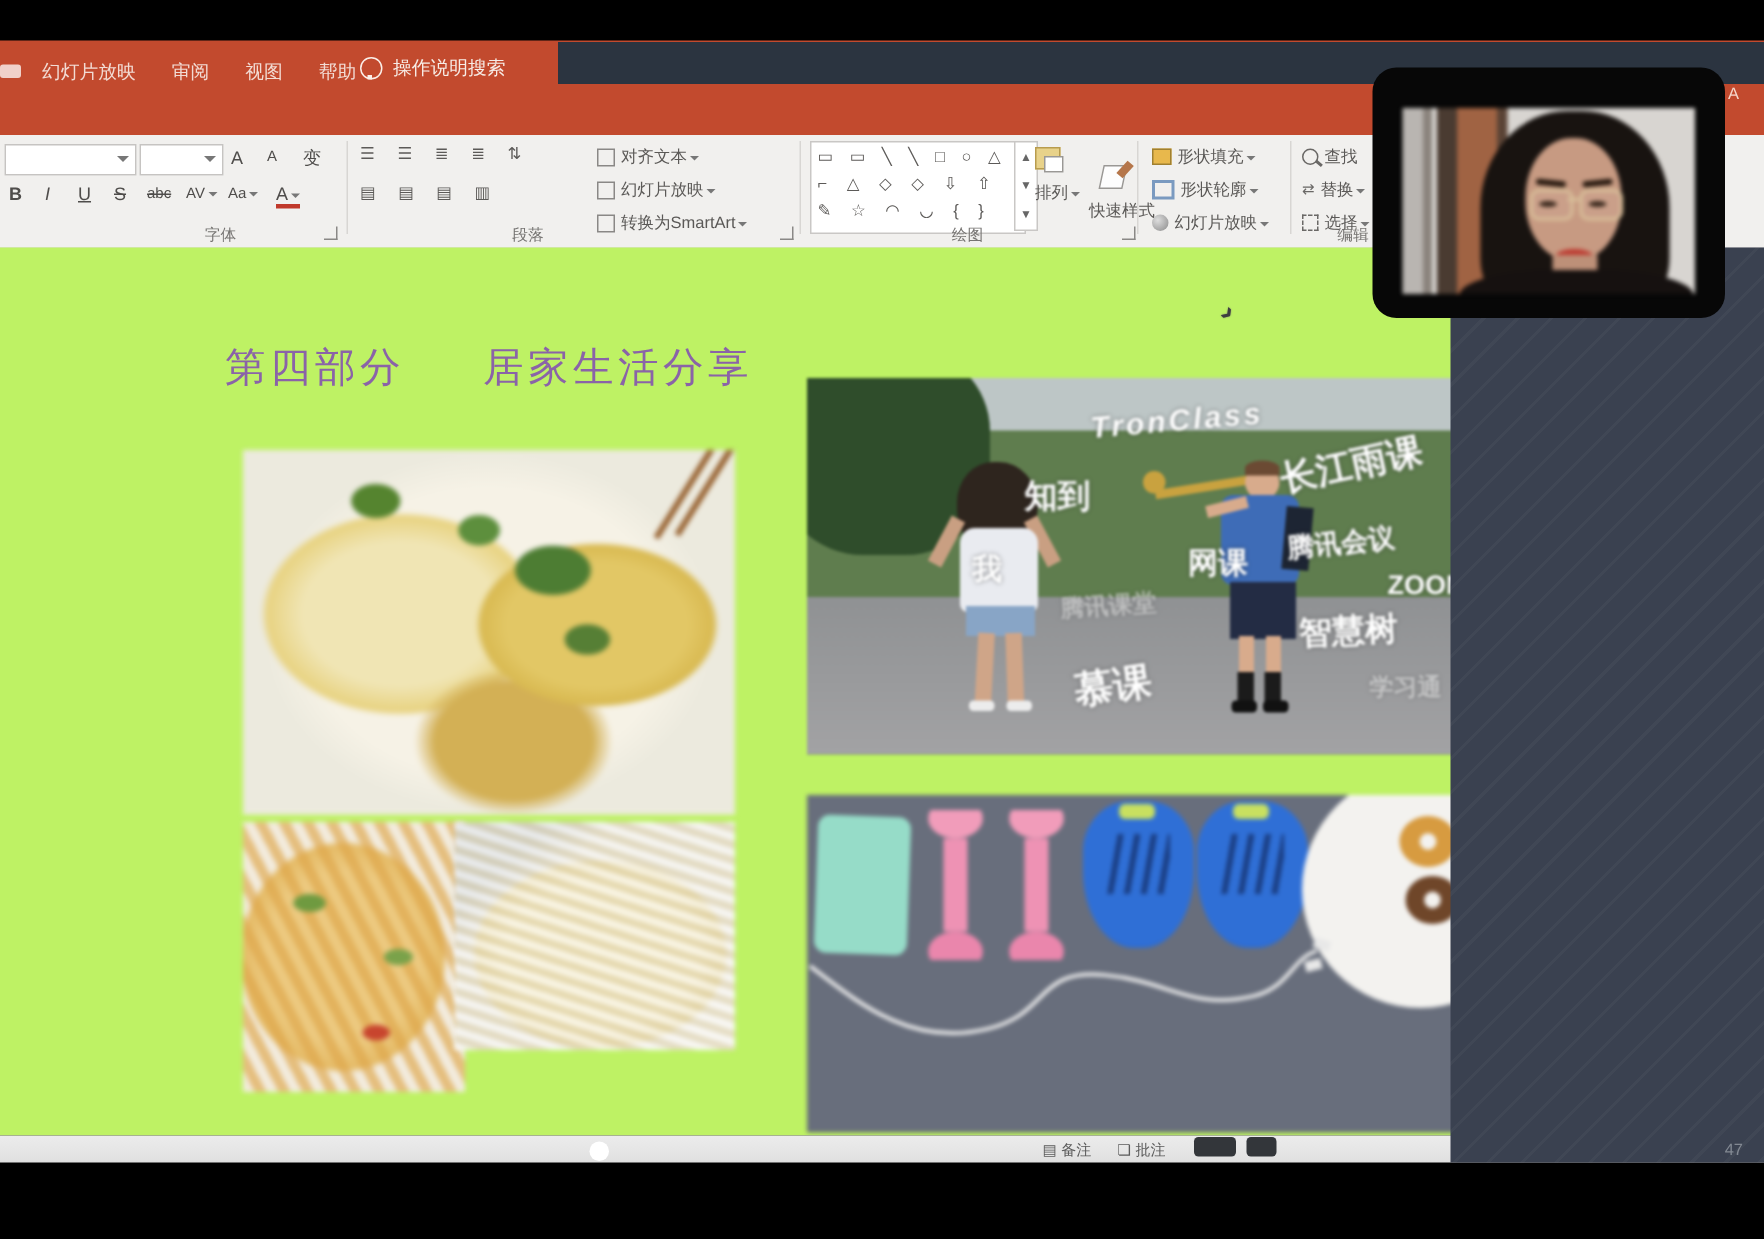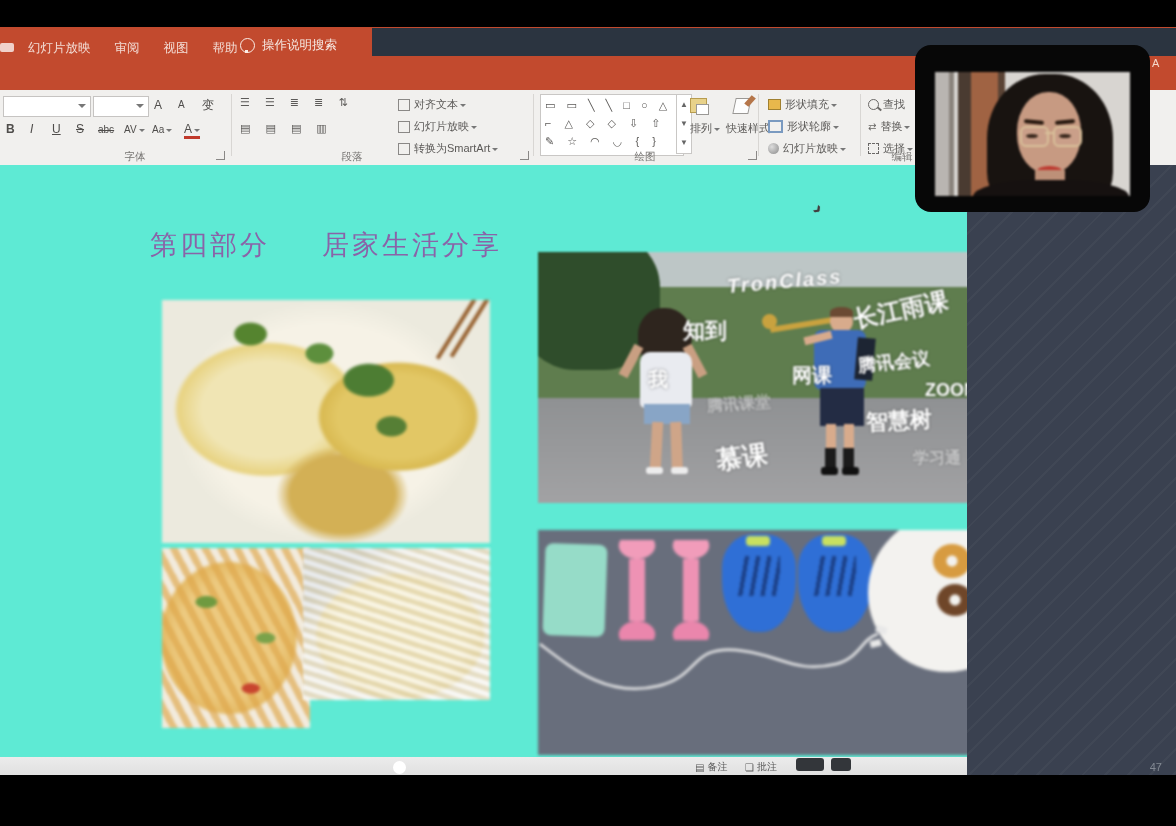--- a/index.html
+++ b/index.html
@@ -45,21 +45,21 @@
   .brush-ico:after{content:"";position:absolute;right:-3px;top:-3px;width:6px;height:10px;background:#b5764a;transform:rotate(35deg);}
   .fill-ico{width:11px;height:9px;background:#e8b84c;border:1px solid #a08030;}
   .outline-ico{width:11px;height:9px;border:2px solid #7a9ac0;}
   .fx-ico{width:11px;height:11px;border-radius:50%;background:radial-gradient(circle at 35% 35%,#ddd,#8a8a8a);}
   .find-ico{width:9px;height:9px;border:1.5px solid #6a6866;border-radius:50%;position:relative;}
   .find-ico:after{content:"";position:absolute;left:8px;top:8px;width:5px;height:1.5px;background:#6a6866;transform:rotate(40deg);}
   .rep-ico{color:#6a6866;font-size:10px;}
   .sel-ico{width:9px;height:9px;border:1px dashed #6a6866;}
 
   
-  #slide{left:0;top:165px;width:980px;height:592px;background:#5eead4;overflow:hidden;}
+  #slide{left:0;top:165px;width:980px;height:592px;background:#bef264;overflow:hidden;}
   #slide-title{left:150px;top:62px;font-family:"Liberation Serif","DejaVu Serif",serif;
                font-size:27px;letter-spacing:3px;white-space:nowrap;}
   #slide-title .gap{display:inline-block;width:52px;}
 
   .photo{position:absolute;overflow:hidden;filter:blur(1.6px);}
   #food-top{left:162px;top:135px;width:328px;height:243px;
     background:
       radial-gradient(40px 26px at 63% 33%, #4d7d33 0 60%, transparent 66%),
       radial-gradient(26px 18px at 27% 14%, #55842f 0 60%, transparent 66%),
       radial-gradient(22px 16px at 48% 22%, #5d8f3d 0 60%, transparent 66%),
@@ -216,21 +216,21 @@
     <span class="ribbtn" style="left:178px;top:8px;font-size:10px;">A</span>
     <span class="ribbtn" style="left:202px;top:8px;">变</span>
     <span class="ribbtn" style="left:6px;top:32px;font-weight:bold;">B</span>
     <span class="ribbtn" style="left:30px;top:32px;font-style:italic;">I</span>
     <span class="ribbtn" style="left:52px;top:32px;text-decoration:underline;">U</span>
     <span class="ribbtn" style="left:76px;top:32px;text-decoration:line-through;">S</span>
     <span class="ribbtn" style="left:98px;top:33px;font-size:10px;text-decoration:line-through;">abc</span>
     <span class="ribbtn tinytri" style="left:124px;top:33px;font-size:10px;">AV</span>
     <span class="ribbtn tinytri" style="left:152px;top:33px;font-size:10px;">Aa</span>
     <span class="ribbtn tinytri" style="left:184px;top:32px;border-bottom:3px solid #c0392b;">A</span>
-    <div style="position:absolute;left:4px;width:230px;padding-left:16px;" class="grp-label">字体</div>
+    <div style="position:absolute;left:16px;width:230px;padding-left:16px;" class="grp-label">字体</div>
     <div class="launcher" style="left:216px;right:auto;"></div>
     <div class="vsep" style="left:231px;"></div>
 
     <div class="abs glyphrow" style="left:240px;top:6px;">☰ ☰ ≣ ≣ ⇅</div>
     <div class="abs glyphrow" style="left:240px;top:32px;">▤ ▤ ▤ ▥</div>
     <div class="stack-item" style="left:398px;top:7px;">
       <span class="sq-ico"></span>
       <span class="tinytri">对齐文本</span>
     </div>
     <div class="stack-item" style="left:398px;top:29px;">
@@ -252,21 +252,21 @@
     </div>
     <div class="shapescroll">
       <div>▲</div>
       <div>▼</div>
       <div>▼</div>
     </div>
     <div class="abs" style="left:690px;top:8px;">
       <div class="arrange-ico"></div>
       <div style="font-size:11px;color:#5b5957;margin-top:8px;" class="tinytri">排列</div>
     </div>
-    <div class="abs" style="left:726px;top:8px;">
+    <div class="abs" style="left:726px;top:20px;">
       <div class="brush-ico" style="margin-left:8px;"></div>
       <div style="font-size:11px;color:#5b5957;margin-top:7px;white-space:nowrap;">快速样式</div>
     </div>
     <div style="position:absolute;left:534px;width:222px;" class="grp-label">绘图</div>
     <div class="launcher" style="left:748px;right:auto;"></div>
     <div class="vsep" style="left:758px;"></div>
 
     <div class="stack-item" style="left:768px;top:7px;">
       <span class="fill-ico"></span>
       <span class="tinytri">形状填充</span>

